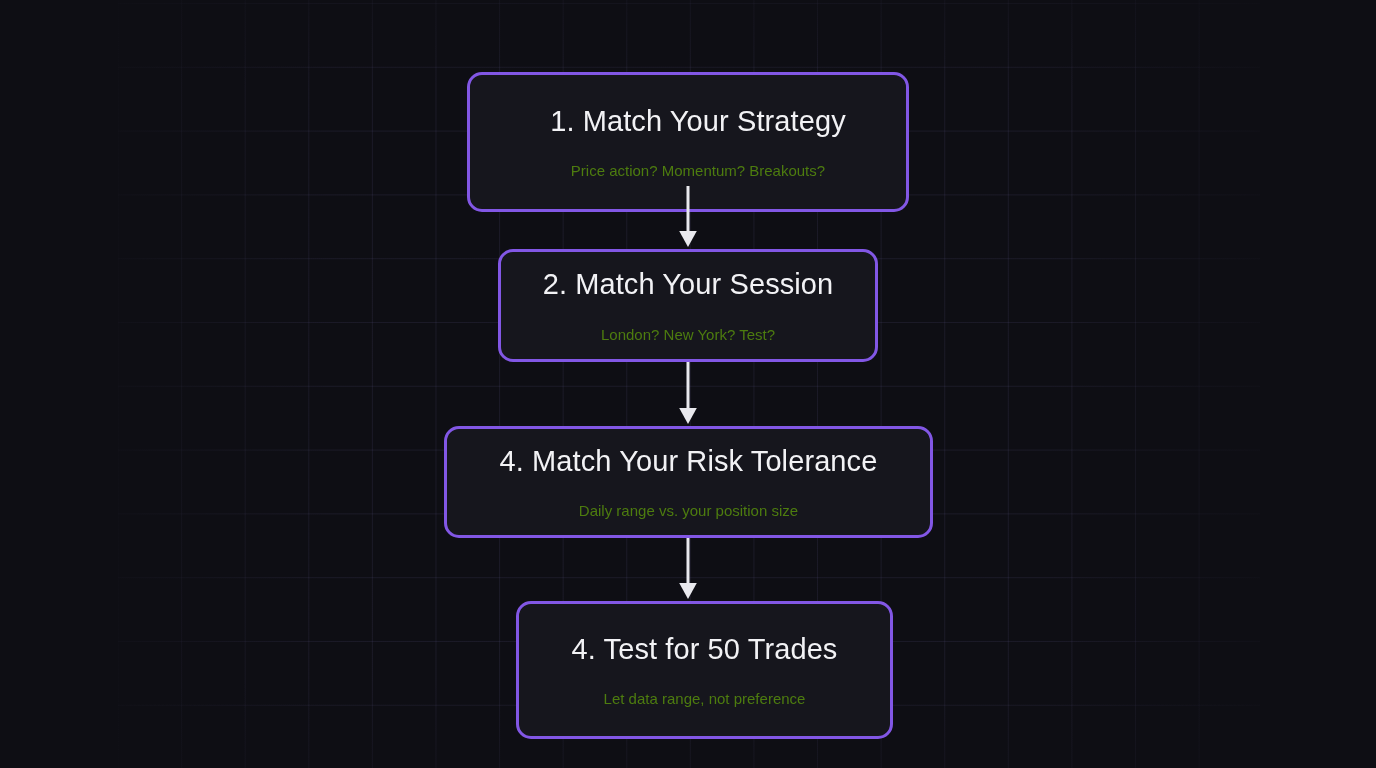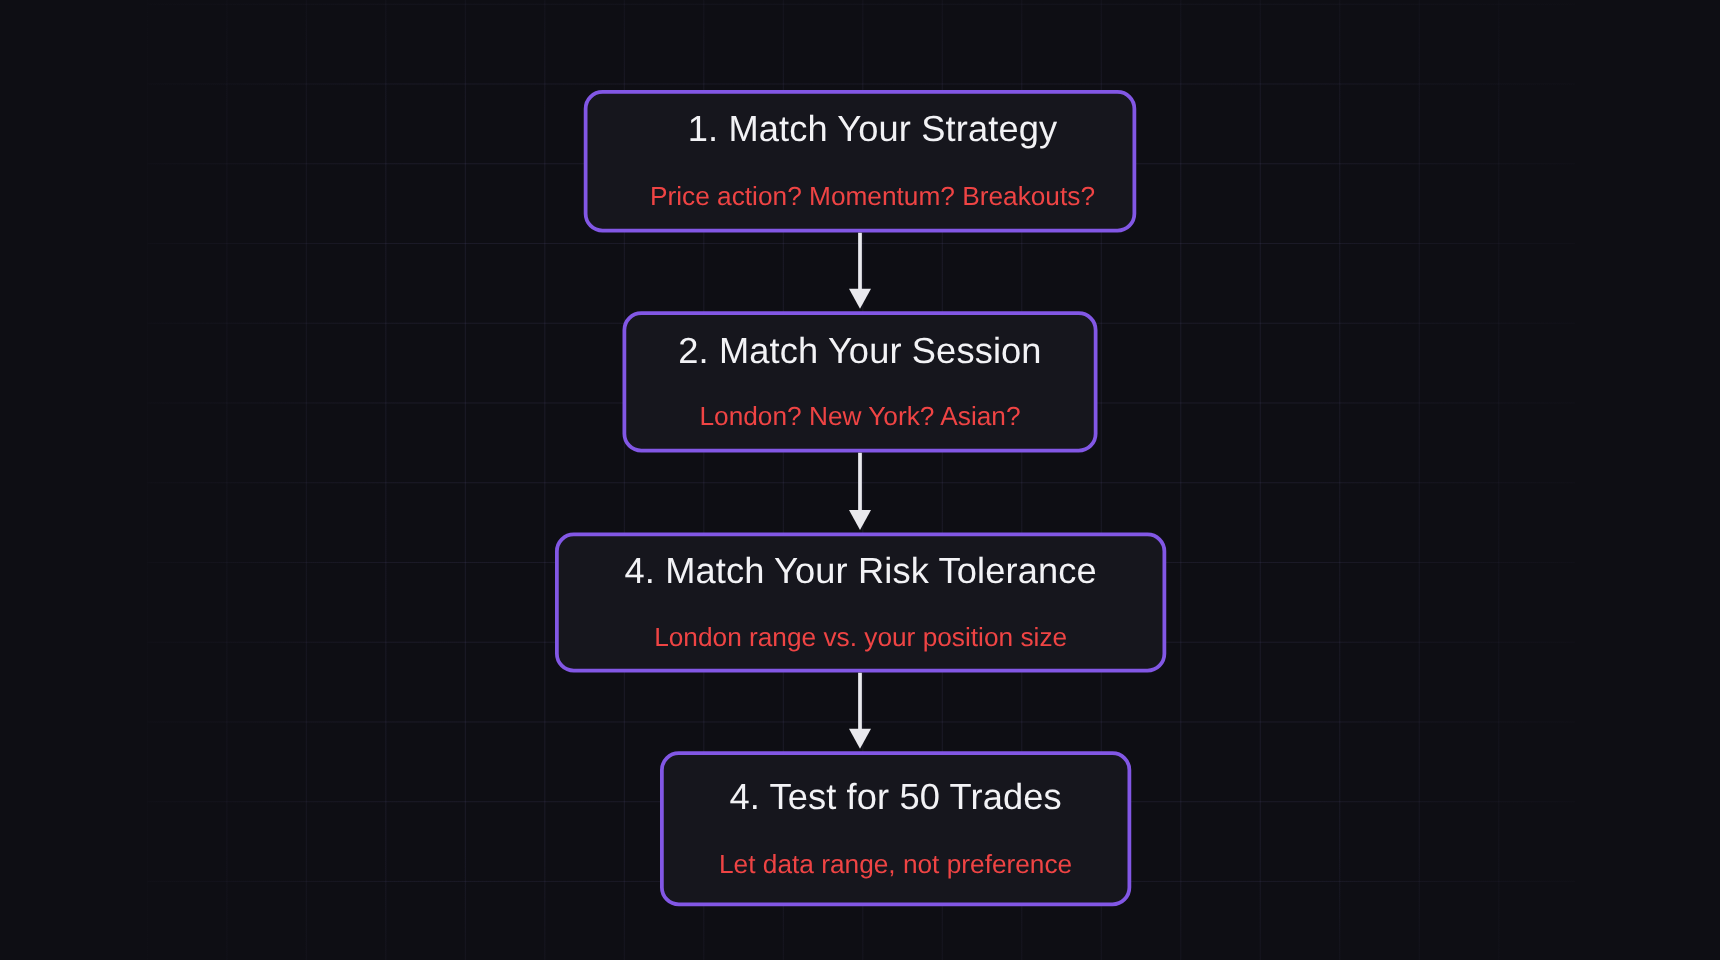--- a/index.html
+++ b/index.html
@@ -70,32 +70,32 @@
   }
   .node-title {
     color: #f2f2f5;
     font-size: 29px;
     font-weight: 400;
     line-height: 1.12;
     letter-spacing: 0.1px;
     white-space: nowrap;
   }
   .node-subtitle {
-    color: #ef4444;
-    font-size: 21px;
+    color: #4d7c0f;
+    font-size: 15px;
     font-weight: 400;
     line-height: 1.15;
     margin-top: 25px;
     white-space: nowrap;
   }
 
-  #node-1 { left: 467px;  top: 72px;  width: 442px; height: 114px; padding-left: 20px; }
+  #node-1 { left: 467px;  top: 72px;  width: 442px; height: 140px; padding-left: 20px; }
   #node-2 { left: 498px;  top: 249px; width: 380px; height: 113px; }
   #node-3 { left: 444px;  top: 426px; width: 489px; height: 112px; }
-  #node-4 { left: 528px;  top: 601px; width: 377px; height: 124px; }
+  #node-4 { left: 516px;  top: 601px; width: 377px; height: 138px; }
 
   
   .connector {
     position: absolute;
     left: 671px;
     width: 34px;
     pointer-events: none;
   }
   #connector-1 { top: 186px; height: 62px; }
   #connector-2 { top: 362px; height: 63px; }
@@ -119,33 +119,33 @@
 
   <div id="connector-1" class="connector">
     <svg width="34" height="62" viewBox="0 0 34 62">
       <line x1="17" y1="0" x2="17" y2="46" stroke="#e9e9ee" stroke-width="3"></line>
       <polygon points="17,61 8.2,45 25.8,45" fill="#e9e9ee"></polygon>
     </svg>
   </div>
 
   <div id="node-2" class="flow-node">
     <div class="node-title">2. Match Your Session</div>
-    <div class="node-subtitle">London? New York? Asian?</div>
+    <div class="node-subtitle">London? New York? Test?</div>
   </div>
 
   <div id="connector-2" class="connector">
     <svg width="34" height="63" viewBox="0 0 34 63">
       <line x1="17" y1="0" x2="17" y2="47" stroke="#e9e9ee" stroke-width="3"></line>
       <polygon points="17,62 8.2,46 25.8,46" fill="#e9e9ee"></polygon>
     </svg>
   </div>
 
   <div id="node-3" class="flow-node">
     <div class="node-title">4. Match Your Risk Tolerance</div>
-    <div class="node-subtitle">London range vs. your position size</div>
+    <div class="node-subtitle">Daily range vs. your position size</div>
   </div>
 
   <div id="connector-3" class="connector">
     <svg width="34" height="62" viewBox="0 0 34 62">
       <line x1="17" y1="0" x2="17" y2="46" stroke="#e9e9ee" stroke-width="3"></line>
       <polygon points="17,61 8.2,45 25.8,45" fill="#e9e9ee"></polygon>
     </svg>
   </div>
 
   <div id="node-4" class="flow-node">

